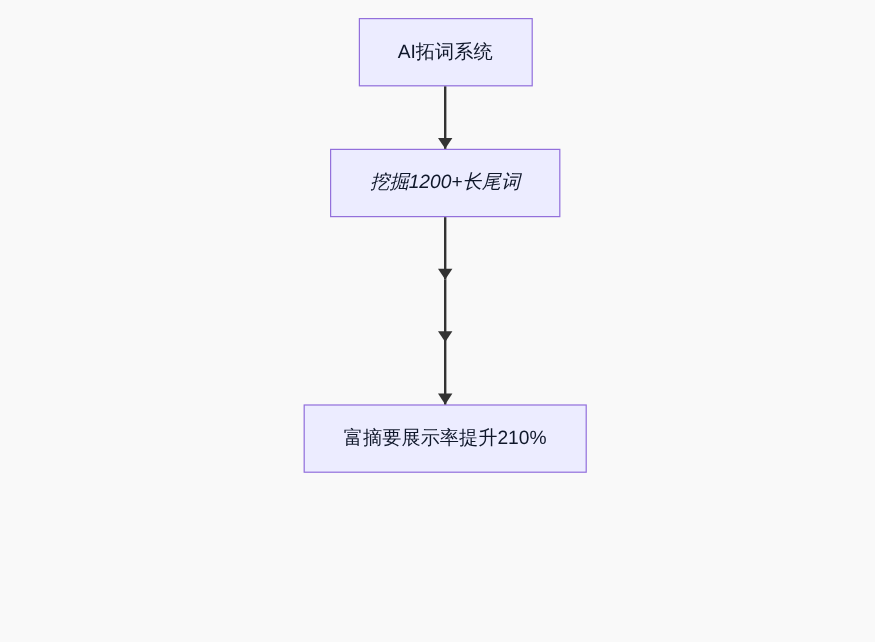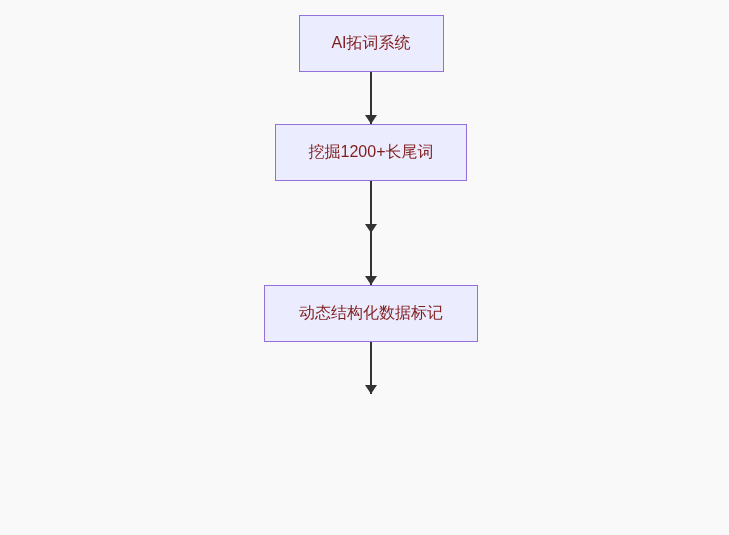--- a/index.html
+++ b/index.html
@@ -24,27 +24,27 @@
     align-items: center;
   }
   .node {
     box-sizing: border-box;
     height: 57px;
     display: flex;
     align-items: center;
     justify-content: center;
     background: #ECECFF;
     border: 1px solid #9370DB;
-    color: #7f1d1d;
+    color: #0f172a;
     font-size: 16px;
     white-space: nowrap;
     text-align: center;
   }
   .node-1 { width: 145px; }
-  .node-2 { width: 192px; }
+  .node-2 { width: 192px; font-style: italic; }
   .node-3 { width: 219px; }
   .node-4 { width: 214px; }
   .node-5 { width: 236px; }
   .edge {
     position: relative;
     width: 2px;
     height: 52px;
     background: #333333;
   }
   .edge::after {
@@ -73,20 +73,20 @@
 
   <div class="node node-2">
     <span>挖掘1200+长尾词</span>
   </div>
 
   <div class="edge"></div>
 
 
   <div class="edge"></div>
 
-  <div class="node node-4">
-    <span>动态结构化数据标记</span>
-  </div>
 
   <div class="edge"></div>
 
+  <div class="node node-5">
+    <span>富摘要展示率提升210%</span>
+  </div>
 
 </div>
 
 </body></html>

